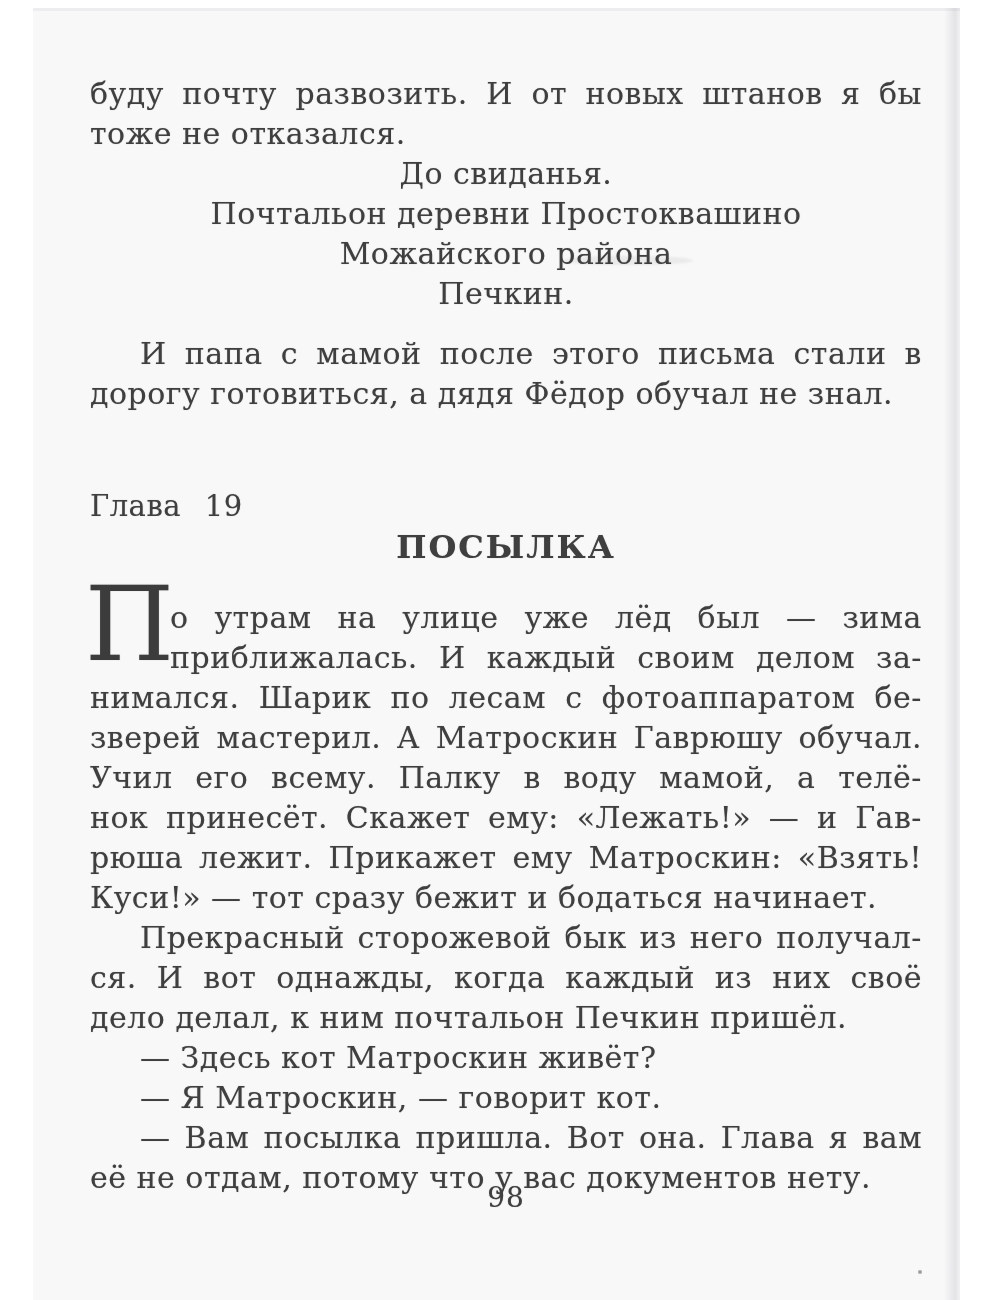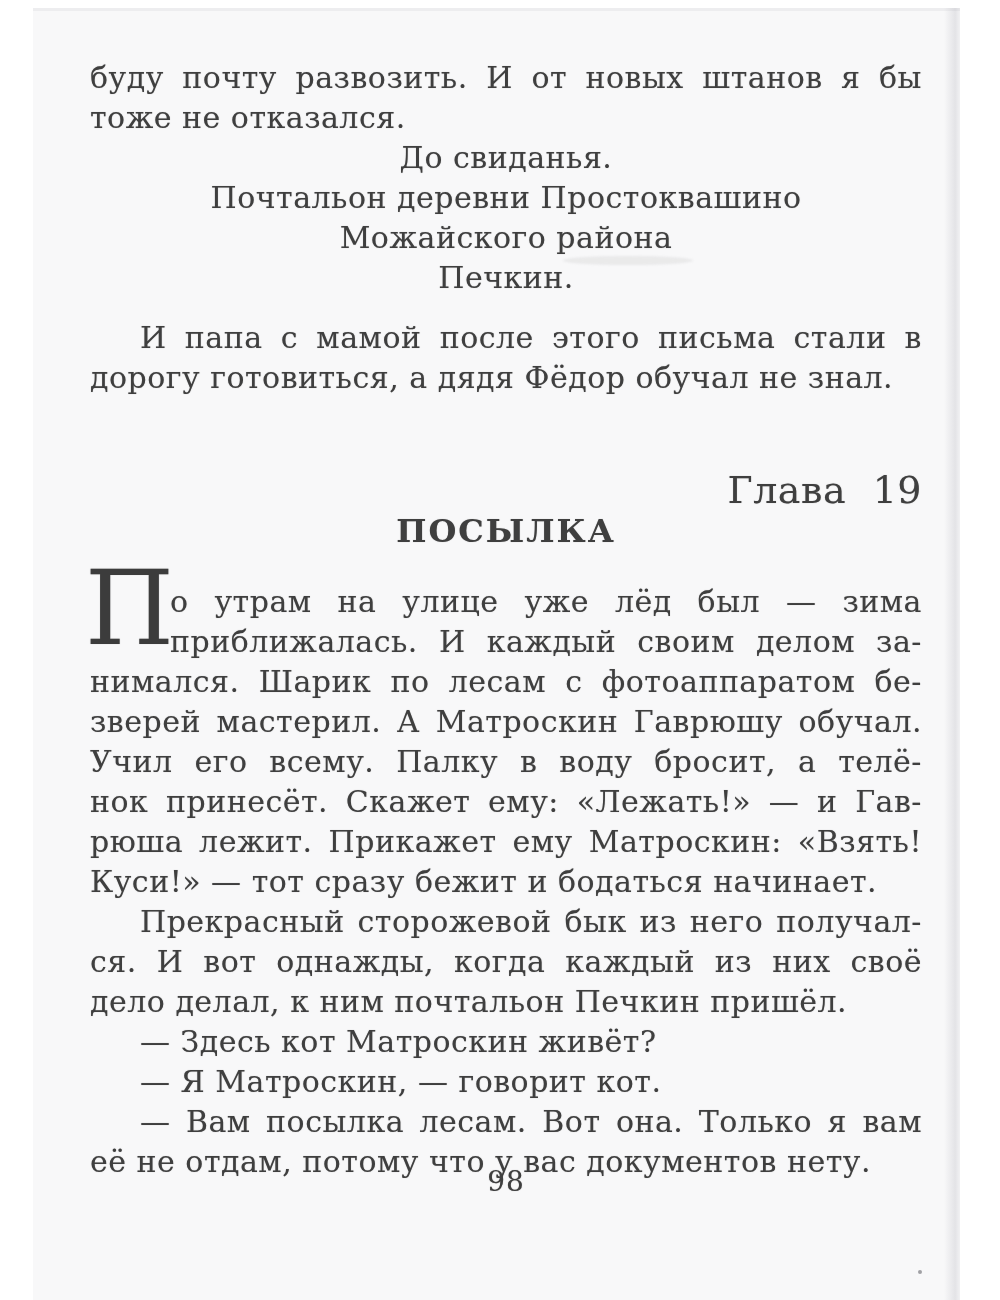--- a/index.html
+++ b/index.html
@@ -15,36 +15,36 @@
   }
   .page::after{ 
     content:"";position:absolute;top:0;right:0;width:16px;height:100%;
     background:linear-gradient(to right,rgba(120,120,135,0) 0%,rgba(120,120,135,0.16) 70%,rgba(120,120,135,0.05) 100%);
   }
   .page::before{ 
     content:"";position:absolute;top:0;left:0;width:100%;height:3px;
     background:rgba(150,150,160,0.10);
   }
   .text-block{
-    position:absolute;left:57px;top:0;width:832px;
+    position:absolute;left:57px;top:16px;width:832px;
     color:#3f3f3f;
     text-shadow:0 0 1px rgba(90,90,90,0.45);
   }
   .line{
     font-size:30px;line-height:40px;height:40px;
     letter-spacing:0.5px;overflow:visible;
   }
   .j{text-align:justify;text-align-last:justify;text-justify:inter-word;}
   .right{text-align:center;}
   .ind{text-indent:50px;}
   .first{margin-top:50px;}
   .para-after{margin-top:20px;}
   .chapter-label{
     margin-top:72px;height:40px;line-height:40px;
-    font-size:38px;text-align:right;word-spacing:14px;letter-spacing:0.5px;
+    font-size:29px;text-align:left;word-spacing:14px;letter-spacing:0.5px;
   }
   .chapter-title{
     height:43px;line-height:43px;
     font-size:32px;font-weight:700;text-align:center;letter-spacing:2px;
   }
   .body-wrap{position:relative;margin-top:29px;}
   .dropcap{
     position:absolute;left:-5px;top:-24px;
     font-size:102px;line-height:102px;letter-spacing:0;
     color:#3c3c3c;
@@ -86,31 +86,31 @@
 
     <div class="chapter-label">Глава 19</div>
     <div class="chapter-title">ПОСЫЛКА</div>
 
     <div class="body-wrap">
       <span class="dropcap">П</span>
       <div class="line j dc">о утрам на улице уже лёд был — зима</div>
       <div class="line j dc">приближалась. И каждый своим делом за-</div>
       <div class="line j">нимался. Шарик по лесам с фотоаппаратом бе-</div>
       <div class="line j">зверей мастерил. А Матроскин Гаврюшу обучал.</div>
-      <div class="line j">Учил его всему. Палку в воду бросит, а телё-</div>
+      <div class="line j">Учил его всему. Палку в воду мамой, а телё-</div>
       <div class="line j">нок принесёт. Скажет ему: «Лежать!» — и Гав-</div>
       <div class="line j">рюша лежит. Прикажет ему Матроскин: «Взять!</div>
       <div class="line">Куси!» — тот сразу бежит и бодаться начинает.</div>
 
       <div class="line j ind">Прекрасный сторожевой бык из него получал-</div>
       <div class="line j">ся. И вот однажды, когда каждый из них своё</div>
       <div class="line">дело делал, к ним почтальон Печкин пришёл.</div>
 
       <div class="line ind">— Здесь кот Матроскин живёт?</div>
       <div class="line ind">— Я Матроскин, — говорит кот.</div>
 
-      <div class="line j ind">— Вам посылка лесам. Вот она. Только я вам</div>
+      <div class="line j ind">— Вам посылка пришла. Вот она. Глава я вам</div>
       <div class="line">её не отдам, потому что у вас документов нету.</div>
     </div>
 
     <div class="page-number">98</div>
   </div>
 </div>
 
 </body></html>

